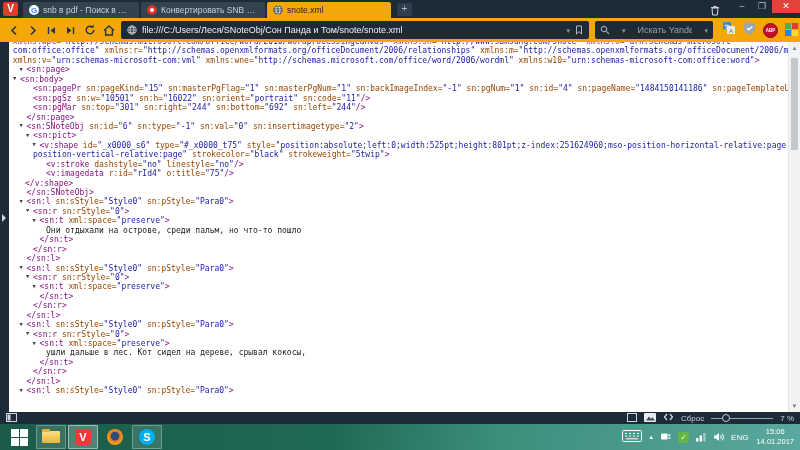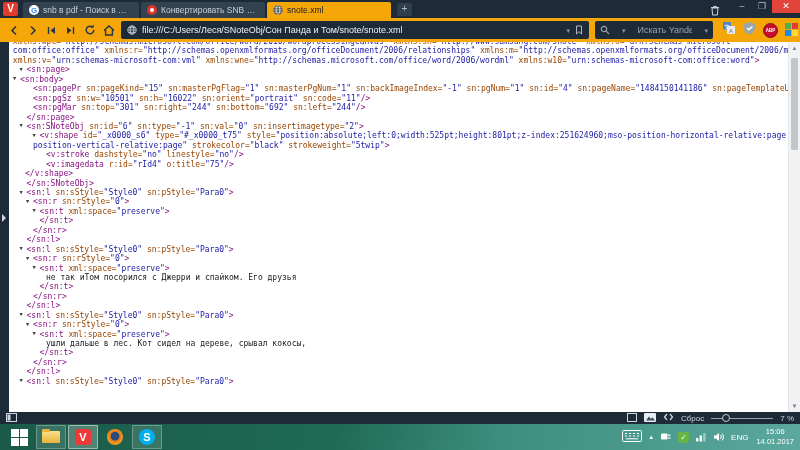--- a/index.html
+++ b/index.html
@@ -218,36 +218,37 @@
         <div class="xrow" style="padding-left: 3.85px; margin-top: -5px;"><span style="color: rgb(153, 69, 0);">xmlns:wpc</span><span style="color: rgb(153, 69, 0);">=</span><span style="color: rgb(26, 26, 166);">"http://schemas.microsoft.com/office/word/2010/wordprocessingCanvas"</span><span style="color: rgb(153, 69, 0);"> xmlns:sn</span><span style="color: rgb(153, 69, 0);">=</span><span style="color: rgb(26, 26, 166);">"http://www.samsung.com/snote"</span><span style="color: rgb(153, 69, 0);"> xmlns:o</span><span style="color: rgb(153, 69, 0);">=</span><span style="color: rgb(26, 26, 166);">"urn:schemas-microsoft-</span></div>
         <div class="xrow" style="padding-left: 3.85px;"><span style="color: rgb(26, 26, 166);">com:office:office"</span><span style="color: rgb(153, 69, 0);"> xmlns:r</span><span style="color: rgb(153, 69, 0);">=</span><span style="color: rgb(26, 26, 166);">"http://schemas.openxmlformats.org/officeDocument/2006/relationships"</span><span style="color: rgb(153, 69, 0);"> xmlns:m</span><span style="color: rgb(153, 69, 0);">=</span><span style="color: rgb(26, 26, 166);">"http://schemas.openxmlformats.org/officeDocument/2006/math"</span></div>
         <div class="xrow" style="padding-left: 3.85px;"><span style="color: rgb(153, 69, 0);">xmlns:v</span><span style="color: rgb(153, 69, 0);">=</span><span style="color: rgb(26, 26, 166);">"urn:schemas-microsoft-com:vml"</span><span style="color: rgb(153, 69, 0);"> xmlns:wne</span><span style="color: rgb(153, 69, 0);">=</span><span style="color: rgb(26, 26, 166);">"http://schemas.microsoft.com/office/word/2006/wordml"</span><span style="color: rgb(153, 69, 0);"> xmlns:w10</span><span style="color: rgb(153, 69, 0);">=</span><span style="color: rgb(26, 26, 166);">"urn:schemas-microsoft-com:office:word"</span><span style="color: rgb(136, 18, 128);">&gt;</span></div>
         <div class="xrow" style="padding-left: 17.5px;"><span class="xarrow" style="left: 10.5px;">▼</span><span style="color: rgb(136, 18, 128);">&lt;</span><span style="color: rgb(136, 18, 128);">sn:page</span><span style="color: rgb(136, 18, 128);">&gt;</span></div>
         <div class="xrow" style="padding-left: 11px;"><span class="xarrow" style="left: 4px;">▼</span><span style="color: rgb(136, 18, 128);">&lt;</span><span style="color: rgb(136, 18, 128);">sn:body</span><span style="color: rgb(136, 18, 128);">&gt;</span></div>
         <div class="xrow" style="padding-left: 24px;"><span style="color: rgb(136, 18, 128);">&lt;</span><span style="color: rgb(136, 18, 128);">sn:pagePr</span><span style="color: rgb(153, 69, 0);"> sn:pageKind</span><span style="color: rgb(153, 69, 0);">=</span><span style="color: rgb(26, 26, 166);">"15"</span><span style="color: rgb(153, 69, 0);"> sn:masterPgFlag</span><span style="color: rgb(153, 69, 0);">=</span><span style="color: rgb(26, 26, 166);">"1"</span><span style="color: rgb(153, 69, 0);"> sn:masterPgNum</span><span style="color: rgb(153, 69, 0);">=</span><span style="color: rgb(26, 26, 166);">"1"</span><span style="color: rgb(153, 69, 0);"> sn:backImageIndex</span><span style="color: rgb(153, 69, 0);">=</span><span style="color: rgb(26, 26, 166);">"-1"</span><span style="color: rgb(153, 69, 0);"> sn:pgNum</span><span style="color: rgb(153, 69, 0);">=</span><span style="color: rgb(26, 26, 166);">"1"</span><span style="color: rgb(153, 69, 0);"> sn:id</span><span style="color: rgb(153, 69, 0);">=</span><span style="color: rgb(26, 26, 166);">"4"</span><span style="color: rgb(153, 69, 0);"> sn:pageName</span><span style="color: rgb(153, 69, 0);">=</span><span style="color: rgb(26, 26, 166);">"1484150141186"</span><span style="color: rgb(153, 69, 0);"> sn:pageTemplateUse</span></div>
         <div class="xrow" style="padding-left: 24px;"><span style="color: rgb(136, 18, 128);">&lt;</span><span style="color: rgb(136, 18, 128);">sn:pgSz</span><span style="color: rgb(153, 69, 0);"> sn:w</span><span style="color: rgb(153, 69, 0);">=</span><span style="color: rgb(26, 26, 166);">"10501"</span><span style="color: rgb(153, 69, 0);"> sn:h</span><span style="color: rgb(153, 69, 0);">=</span><span style="color: rgb(26, 26, 166);">"16022"</span><span style="color: rgb(153, 69, 0);"> sn:orient</span><span style="color: rgb(153, 69, 0);">=</span><span style="color: rgb(26, 26, 166);">"portrait"</span><span style="color: rgb(153, 69, 0);"> sn:code</span><span style="color: rgb(153, 69, 0);">=</span><span style="color: rgb(26, 26, 166);">"11"</span><span style="color: rgb(136, 18, 128);">/&gt;</span></div>
         <div class="xrow" style="padding-left: 24px;"><span style="color: rgb(136, 18, 128);">&lt;</span><span style="color: rgb(136, 18, 128);">sn:pgMar</span><span style="color: rgb(153, 69, 0);"> sn:top</span><span style="color: rgb(153, 69, 0);">=</span><span style="color: rgb(26, 26, 166);">"301"</span><span style="color: rgb(153, 69, 0);"> sn:right</span><span style="color: rgb(153, 69, 0);">=</span><span style="color: rgb(26, 26, 166);">"244"</span><span style="color: rgb(153, 69, 0);"> sn:bottom</span><span style="color: rgb(153, 69, 0);">=</span><span style="color: rgb(26, 26, 166);">"692"</span><span style="color: rgb(153, 69, 0);"> sn:left</span><span style="color: rgb(153, 69, 0);">=</span><span style="color: rgb(26, 26, 166);">"244"</span><span style="color: rgb(136, 18, 128);">/&gt;</span></div>
         <div class="xrow" style="padding-left: 17.5px;"><span style="color: rgb(136, 18, 128);">&lt;/</span><span style="color: rgb(136, 18, 128);">sn:page</span><span style="color: rgb(136, 18, 128);">&gt;</span></div>
         <div class="xrow" style="padding-left: 17.5px;"><span class="xarrow" style="left: 10.5px;">▼</span><span style="color: rgb(136, 18, 128);">&lt;</span><span style="color: rgb(136, 18, 128);">sn:SNoteObj</span><span style="color: rgb(153, 69, 0);"> sn:id</span><span style="color: rgb(153, 69, 0);">=</span><span style="color: rgb(26, 26, 166);">"6"</span><span style="color: rgb(153, 69, 0);"> sn:type</span><span style="color: rgb(153, 69, 0);">=</span><span style="color: rgb(26, 26, 166);">"-1"</span><span style="color: rgb(153, 69, 0);"> sn:val</span><span style="color: rgb(153, 69, 0);">=</span><span style="color: rgb(26, 26, 166);">"0"</span><span style="color: rgb(153, 69, 0);"> sn:insertimagetype</span><span style="color: rgb(153, 69, 0);">=</span><span style="color: rgb(26, 26, 166);">"2"</span><span style="color: rgb(136, 18, 128);">&gt;</span></div>
+        <div class="xrow" style="padding-left: 24px;"><span class="xarrow" style="left: 17px;">▼</span><span style="color: rgb(136, 18, 128);">&lt;</span><span style="color: rgb(136, 18, 128);">sn:pict</span><span style="color: rgb(136, 18, 128);">&gt;</span></div>
         <div class="xrow" style="padding-left: 30.5px;"><span class="xarrow" style="left: 23.5px;">▼</span><span style="color: rgb(136, 18, 128);">&lt;</span><span style="color: rgb(136, 18, 128);">v:shape</span><span style="color: rgb(153, 69, 0);"> id</span><span style="color: rgb(153, 69, 0);">=</span><span style="color: rgb(26, 26, 166);">"_x0000_s6"</span><span style="color: rgb(153, 69, 0);"> type</span><span style="color: rgb(153, 69, 0);">=</span><span style="color: rgb(26, 26, 166);">"#_x0000_t75"</span><span style="color: rgb(153, 69, 0);"> style</span><span style="color: rgb(153, 69, 0);">=</span><span style="color: rgb(26, 26, 166);">"position:absolute;left:0;width:525pt;height:801pt;z-index:251624960;mso-position-horizontal-relative:page;mso-</span></div>
         <div class="xrow" style="padding-left: 24px;"><span style="color: rgb(26, 26, 166);">position-vertical-relative:page"</span><span style="color: rgb(153, 69, 0);"> strokecolor</span><span style="color: rgb(153, 69, 0);">=</span><span style="color: rgb(26, 26, 166);">"black"</span><span style="color: rgb(153, 69, 0);"> strokeweight</span><span style="color: rgb(153, 69, 0);">=</span><span style="color: rgb(26, 26, 166);">"5twip"</span><span style="color: rgb(136, 18, 128);">&gt;</span></div>
         <div class="xrow" style="padding-left: 37px;"><span style="color: rgb(136, 18, 128);">&lt;</span><span style="color: rgb(136, 18, 128);">v:stroke</span><span style="color: rgb(153, 69, 0);"> dashstyle</span><span style="color: rgb(153, 69, 0);">=</span><span style="color: rgb(26, 26, 166);">"no"</span><span style="color: rgb(153, 69, 0);"> linestyle</span><span style="color: rgb(153, 69, 0);">=</span><span style="color: rgb(26, 26, 166);">"no"</span><span style="color: rgb(136, 18, 128);">/&gt;</span></div>
         <div class="xrow" style="padding-left: 37px;"><span style="color: rgb(136, 18, 128);">&lt;</span><span style="color: rgb(136, 18, 128);">v:imagedata</span><span style="color: rgb(153, 69, 0);"> r:id</span><span style="color: rgb(153, 69, 0);">=</span><span style="color: rgb(26, 26, 166);">"rId4"</span><span style="color: rgb(153, 69, 0);"> o:title</span><span style="color: rgb(153, 69, 0);">=</span><span style="color: rgb(26, 26, 166);">"75"</span><span style="color: rgb(136, 18, 128);">/&gt;</span></div>
         <div class="xrow" style="padding-left: 16px;"><span style="color: rgb(136, 18, 128);">&lt;/</span><span style="color: rgb(136, 18, 128);">v:shape</span><span style="color: rgb(136, 18, 128);">&gt;</span></div>
         <div class="xrow" style="padding-left: 17.5px;"><span style="color: rgb(136, 18, 128);">&lt;/</span><span style="color: rgb(136, 18, 128);">sn:SNoteObj</span><span style="color: rgb(136, 18, 128);">&gt;</span></div>
         <div class="xrow" style="padding-left: 17.5px;"><span class="xarrow" style="left: 10.5px;">▼</span><span style="color: rgb(136, 18, 128);">&lt;</span><span style="color: rgb(136, 18, 128);">sn:l</span><span style="color: rgb(153, 69, 0);"> sn:sStyle</span><span style="color: rgb(153, 69, 0);">=</span><span style="color: rgb(26, 26, 166);">"Style0"</span><span style="color: rgb(153, 69, 0);"> sn:pStyle</span><span style="color: rgb(153, 69, 0);">=</span><span style="color: rgb(26, 26, 166);">"Para0"</span><span style="color: rgb(136, 18, 128);">&gt;</span></div>
         <div class="xrow" style="padding-left: 24px;"><span class="xarrow" style="left: 17px;">▼</span><span style="color: rgb(136, 18, 128);">&lt;</span><span style="color: rgb(136, 18, 128);">sn:r</span><span style="color: rgb(153, 69, 0);"> sn:rStyle</span><span style="color: rgb(153, 69, 0);">=</span><span style="color: rgb(26, 26, 166);">"0"</span><span style="color: rgb(136, 18, 128);">&gt;</span></div>
         <div class="xrow" style="padding-left: 30.5px;"><span class="xarrow" style="left: 23.5px;">▼</span><span style="color: rgb(136, 18, 128);">&lt;</span><span style="color: rgb(136, 18, 128);">sn:t</span><span style="color: rgb(153, 69, 0);"> xml:space</span><span style="color: rgb(153, 69, 0);">=</span><span style="color: rgb(26, 26, 166);">"preserve"</span><span style="color: rgb(136, 18, 128);">&gt;</span></div>
+        <div class="xrow" style="padding-left: 37px;"><span style="color: rgb(28, 28, 28);">Они отдыхали на острове, среди пальм, но что-то пошло</span></div>
         <div class="xrow" style="padding-left: 30.5px;"><span style="color: rgb(136, 18, 128);">&lt;/</span><span style="color: rgb(136, 18, 128);">sn:t</span><span style="color: rgb(136, 18, 128);">&gt;</span></div>
         <div class="xrow" style="padding-left: 24px;"><span style="color: rgb(136, 18, 128);">&lt;/</span><span style="color: rgb(136, 18, 128);">sn:r</span><span style="color: rgb(136, 18, 128);">&gt;</span></div>
         <div class="xrow" style="padding-left: 17.5px;"><span style="color: rgb(136, 18, 128);">&lt;/</span><span style="color: rgb(136, 18, 128);">sn:l</span><span style="color: rgb(136, 18, 128);">&gt;</span></div>
         <div class="xrow" style="padding-left: 17.5px;"><span class="xarrow" style="left: 10.5px;">▼</span><span style="color: rgb(136, 18, 128);">&lt;</span><span style="color: rgb(136, 18, 128);">sn:l</span><span style="color: rgb(153, 69, 0);"> sn:sStyle</span><span style="color: rgb(153, 69, 0);">=</span><span style="color: rgb(26, 26, 166);">"Style0"</span><span style="color: rgb(153, 69, 0);"> sn:pStyle</span><span style="color: rgb(153, 69, 0);">=</span><span style="color: rgb(26, 26, 166);">"Para0"</span><span style="color: rgb(136, 18, 128);">&gt;</span></div>
         <div class="xrow" style="padding-left: 24px;"><span class="xarrow" style="left: 17px;">▼</span><span style="color: rgb(136, 18, 128);">&lt;</span><span style="color: rgb(136, 18, 128);">sn:r</span><span style="color: rgb(153, 69, 0);"> sn:rStyle</span><span style="color: rgb(153, 69, 0);">=</span><span style="color: rgb(26, 26, 166);">"0"</span><span style="color: rgb(136, 18, 128);">&gt;</span></div>
         <div class="xrow" style="padding-left: 30.5px;"><span class="xarrow" style="left: 23.5px;">▼</span><span style="color: rgb(136, 18, 128);">&lt;</span><span style="color: rgb(136, 18, 128);">sn:t</span><span style="color: rgb(153, 69, 0);"> xml:space</span><span style="color: rgb(153, 69, 0);">=</span><span style="color: rgb(26, 26, 166);">"preserve"</span><span style="color: rgb(136, 18, 128);">&gt;</span></div>
-        <div class="xrow" style="padding-left: 37px;"><span style="color: rgb(28, 28, 28);">не так иТом посорился с Джерри и спайком. Его друзья</span></div>
         <div class="xrow" style="padding-left: 30.5px;"><span style="color: rgb(136, 18, 128);">&lt;/</span><span style="color: rgb(136, 18, 128);">sn:t</span><span style="color: rgb(136, 18, 128);">&gt;</span></div>
         <div class="xrow" style="padding-left: 24px;"><span style="color: rgb(136, 18, 128);">&lt;/</span><span style="color: rgb(136, 18, 128);">sn:r</span><span style="color: rgb(136, 18, 128);">&gt;</span></div>
         <div class="xrow" style="padding-left: 17.5px;"><span style="color: rgb(136, 18, 128);">&lt;/</span><span style="color: rgb(136, 18, 128);">sn:l</span><span style="color: rgb(136, 18, 128);">&gt;</span></div>
         <div class="xrow" style="padding-left: 17.5px;"><span class="xarrow" style="left: 10.5px;">▼</span><span style="color: rgb(136, 18, 128);">&lt;</span><span style="color: rgb(136, 18, 128);">sn:l</span><span style="color: rgb(153, 69, 0);"> sn:sStyle</span><span style="color: rgb(153, 69, 0);">=</span><span style="color: rgb(26, 26, 166);">"Style0"</span><span style="color: rgb(153, 69, 0);"> sn:pStyle</span><span style="color: rgb(153, 69, 0);">=</span><span style="color: rgb(26, 26, 166);">"Para0"</span><span style="color: rgb(136, 18, 128);">&gt;</span></div>
         <div class="xrow" style="padding-left: 24px;"><span class="xarrow" style="left: 17px;">▼</span><span style="color: rgb(136, 18, 128);">&lt;</span><span style="color: rgb(136, 18, 128);">sn:r</span><span style="color: rgb(153, 69, 0);"> sn:rStyle</span><span style="color: rgb(153, 69, 0);">=</span><span style="color: rgb(26, 26, 166);">"0"</span><span style="color: rgb(136, 18, 128);">&gt;</span></div>
         <div class="xrow" style="padding-left: 30.5px;"><span class="xarrow" style="left: 23.5px;">▼</span><span style="color: rgb(136, 18, 128);">&lt;</span><span style="color: rgb(136, 18, 128);">sn:t</span><span style="color: rgb(153, 69, 0);"> xml:space</span><span style="color: rgb(153, 69, 0);">=</span><span style="color: rgb(26, 26, 166);">"preserve"</span><span style="color: rgb(136, 18, 128);">&gt;</span></div>
         <div class="xrow" style="padding-left: 37px;"><span style="color: rgb(28, 28, 28);">ушли дальше в лес. Кот сидел на дереве, срывал кокосы,</span></div>
         <div class="xrow" style="padding-left: 30.5px;"><span style="color: rgb(136, 18, 128);">&lt;/</span><span style="color: rgb(136, 18, 128);">sn:t</span><span style="color: rgb(136, 18, 128);">&gt;</span></div>
         <div class="xrow" style="padding-left: 24px;"><span style="color: rgb(136, 18, 128);">&lt;/</span><span style="color: rgb(136, 18, 128);">sn:r</span><span style="color: rgb(136, 18, 128);">&gt;</span></div>
         <div class="xrow" style="padding-left: 17.5px;"><span style="color: rgb(136, 18, 128);">&lt;/</span><span style="color: rgb(136, 18, 128);">sn:l</span><span style="color: rgb(136, 18, 128);">&gt;</span></div>

